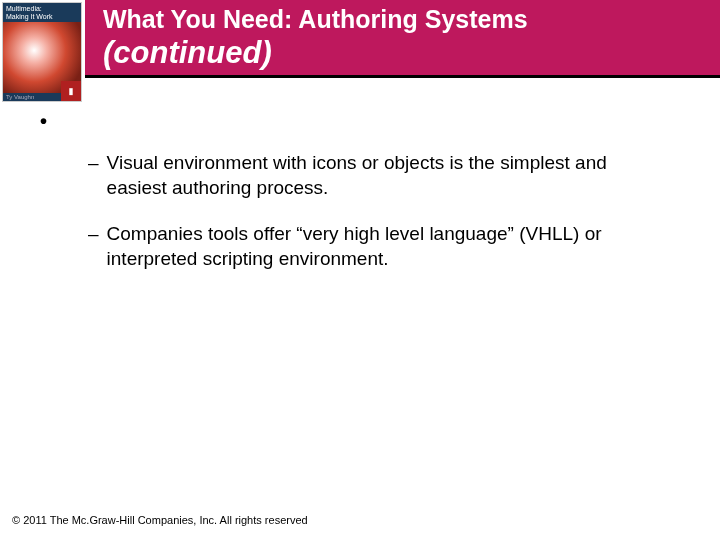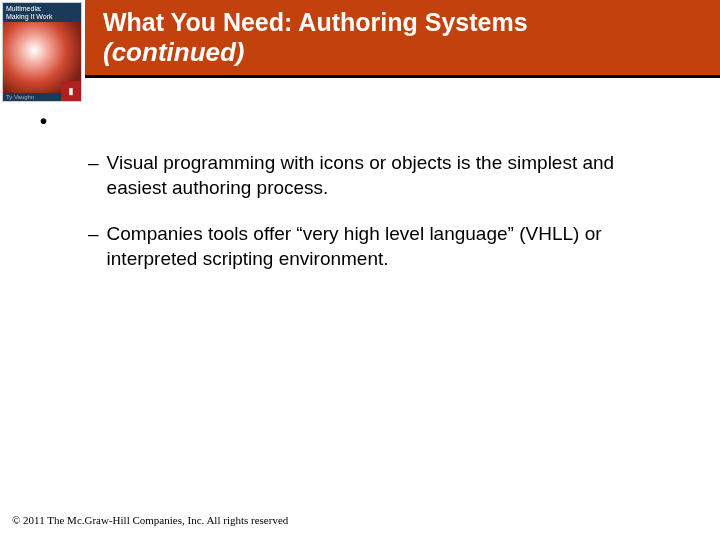--- a/index.html
+++ b/index.html
@@ -58,35 +58,35 @@
     display: flex;
     align-items: center;
     justify-content: center;
     color: #fff;
     font-size: 9px;
   }
   .title-bar {
     margin-left: 85px;
     width: calc(100% - 85px);
     height: 78px;
-    background: #c2410c;
+    background: #be185d;
     color: #ffffff;
     padding: 4px 12px 4px 18px;
     border-bottom: 3px solid #000;
     display: flex;
     flex-direction: column;
     justify-content: center;
   }
   .title-line1 {
     font-size: 25px;
     font-weight: bold;
     line-height: 1.2;
   }
   .title-line2 {
-    font-size: 26px;
+    font-size: 31px;
     font-weight: bold;
     font-style: italic;
     line-height: 1.2;
   }
   .content {
     padding: 30px 40px 0 40px;
   }
   .bullet-heading {
     font-size: 21px;
     font-weight: bold;
@@ -111,21 +111,21 @@
     margin-right: 8px;
     flex-shrink: 0;
   }
   .sub-text {
     max-width: 560px;
   }
   .footer {
     position: absolute;
     bottom: 14px;
     left: 12px;
-    font-family: Liberation Serif, serif;
+    font-family: Liberation Sans, sans-serif;
     font-size: 11px;
     color: #000;
   }
 </style>
 </head>
 <body>
 
 <div class="header">
   <div class="book-cover">
     <div class="book-cover-top">
@@ -141,21 +141,21 @@
     <div class="title-line2">(continued)</div>
   </div>
 </div>
 
 <div class="content">
   <div class="bullet-heading">
     <span class="bullet-dot">•</span>
   </div>
   <div class="sub-item">
     <span class="sub-dash">–</span>
-    <span class="sub-text">Visual programming with icons or objects is the simplest and easiest authoring process.</span>
+    <span class="sub-text">Visual environment with icons or objects is the simplest and easiest authoring process.</span>
   </div>
   <div class="sub-item">
     <span class="sub-dash">–</span>
     <span class="sub-text">Companies tools offer “very high level language” (VHLL) or interpreted scripting environment.</span>
   </div>
 </div>
 
 <div class="footer">© 2011 The Mc.Graw-Hill Companies, Inc. All rights reserved</div>
 
 </body></html>

